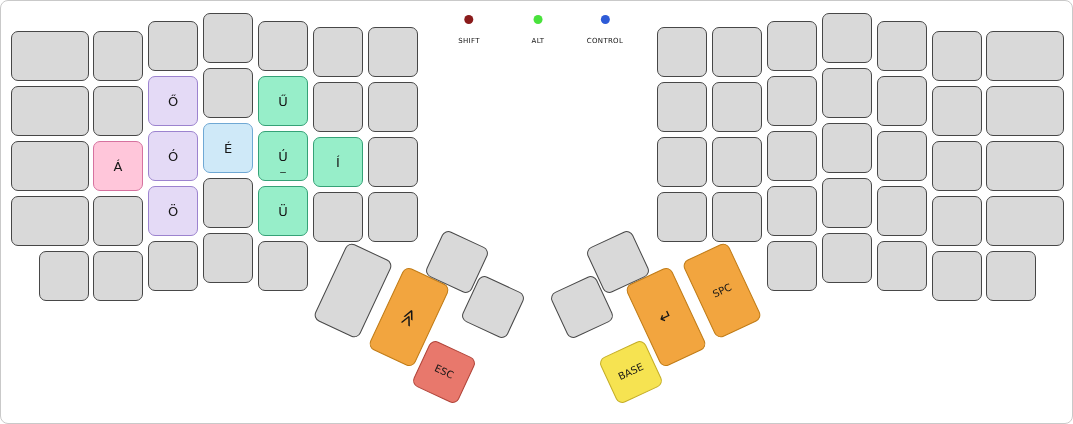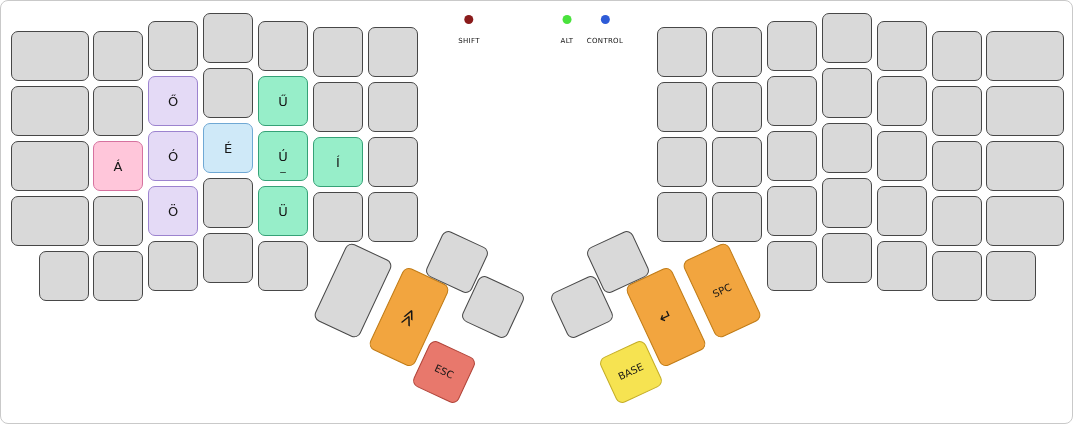--- a/index.html
+++ b/index.html
@@ -13,21 +13,21 @@
   .key-sub{position:absolute;left:0;right:0;bottom:8px;text-align:center;font-size:11px;line-height:1;}
 </style>
 </head>
 <body>
 
 <div class="canvas">
   <div class="legend-item" style="left:468px">
     <span class="legend-dot" style="background: rgb(138, 27, 27);"></span>
     <span class="legend-label">SHIFT</span>
   </div>
-  <div class="legend-item" style="left:566px">
+  <div class="legend-item" style="left:537px">
     <span class="legend-dot" style="background: rgb(73, 226, 60);"></span>
     <span class="legend-label">ALT</span>
   </div>
   <div class="legend-item" style="left:604px">
     <span class="legend-dot" style="background: rgb(46, 91, 215);"></span>
     <span class="legend-label">CONTROL</span>
   </div>
   <div id="keys">
       <div class="key" style="left: 10px; top: 30px; width: 78px; height: 50px; background: rgb(217, 217, 217); border-color: rgb(71, 71, 71);"></div>
       <div class="key" style="left: 92px; top: 30px; width: 50px; height: 50px; background: rgb(217, 217, 217); border-color: rgb(71, 71, 71);"></div>

